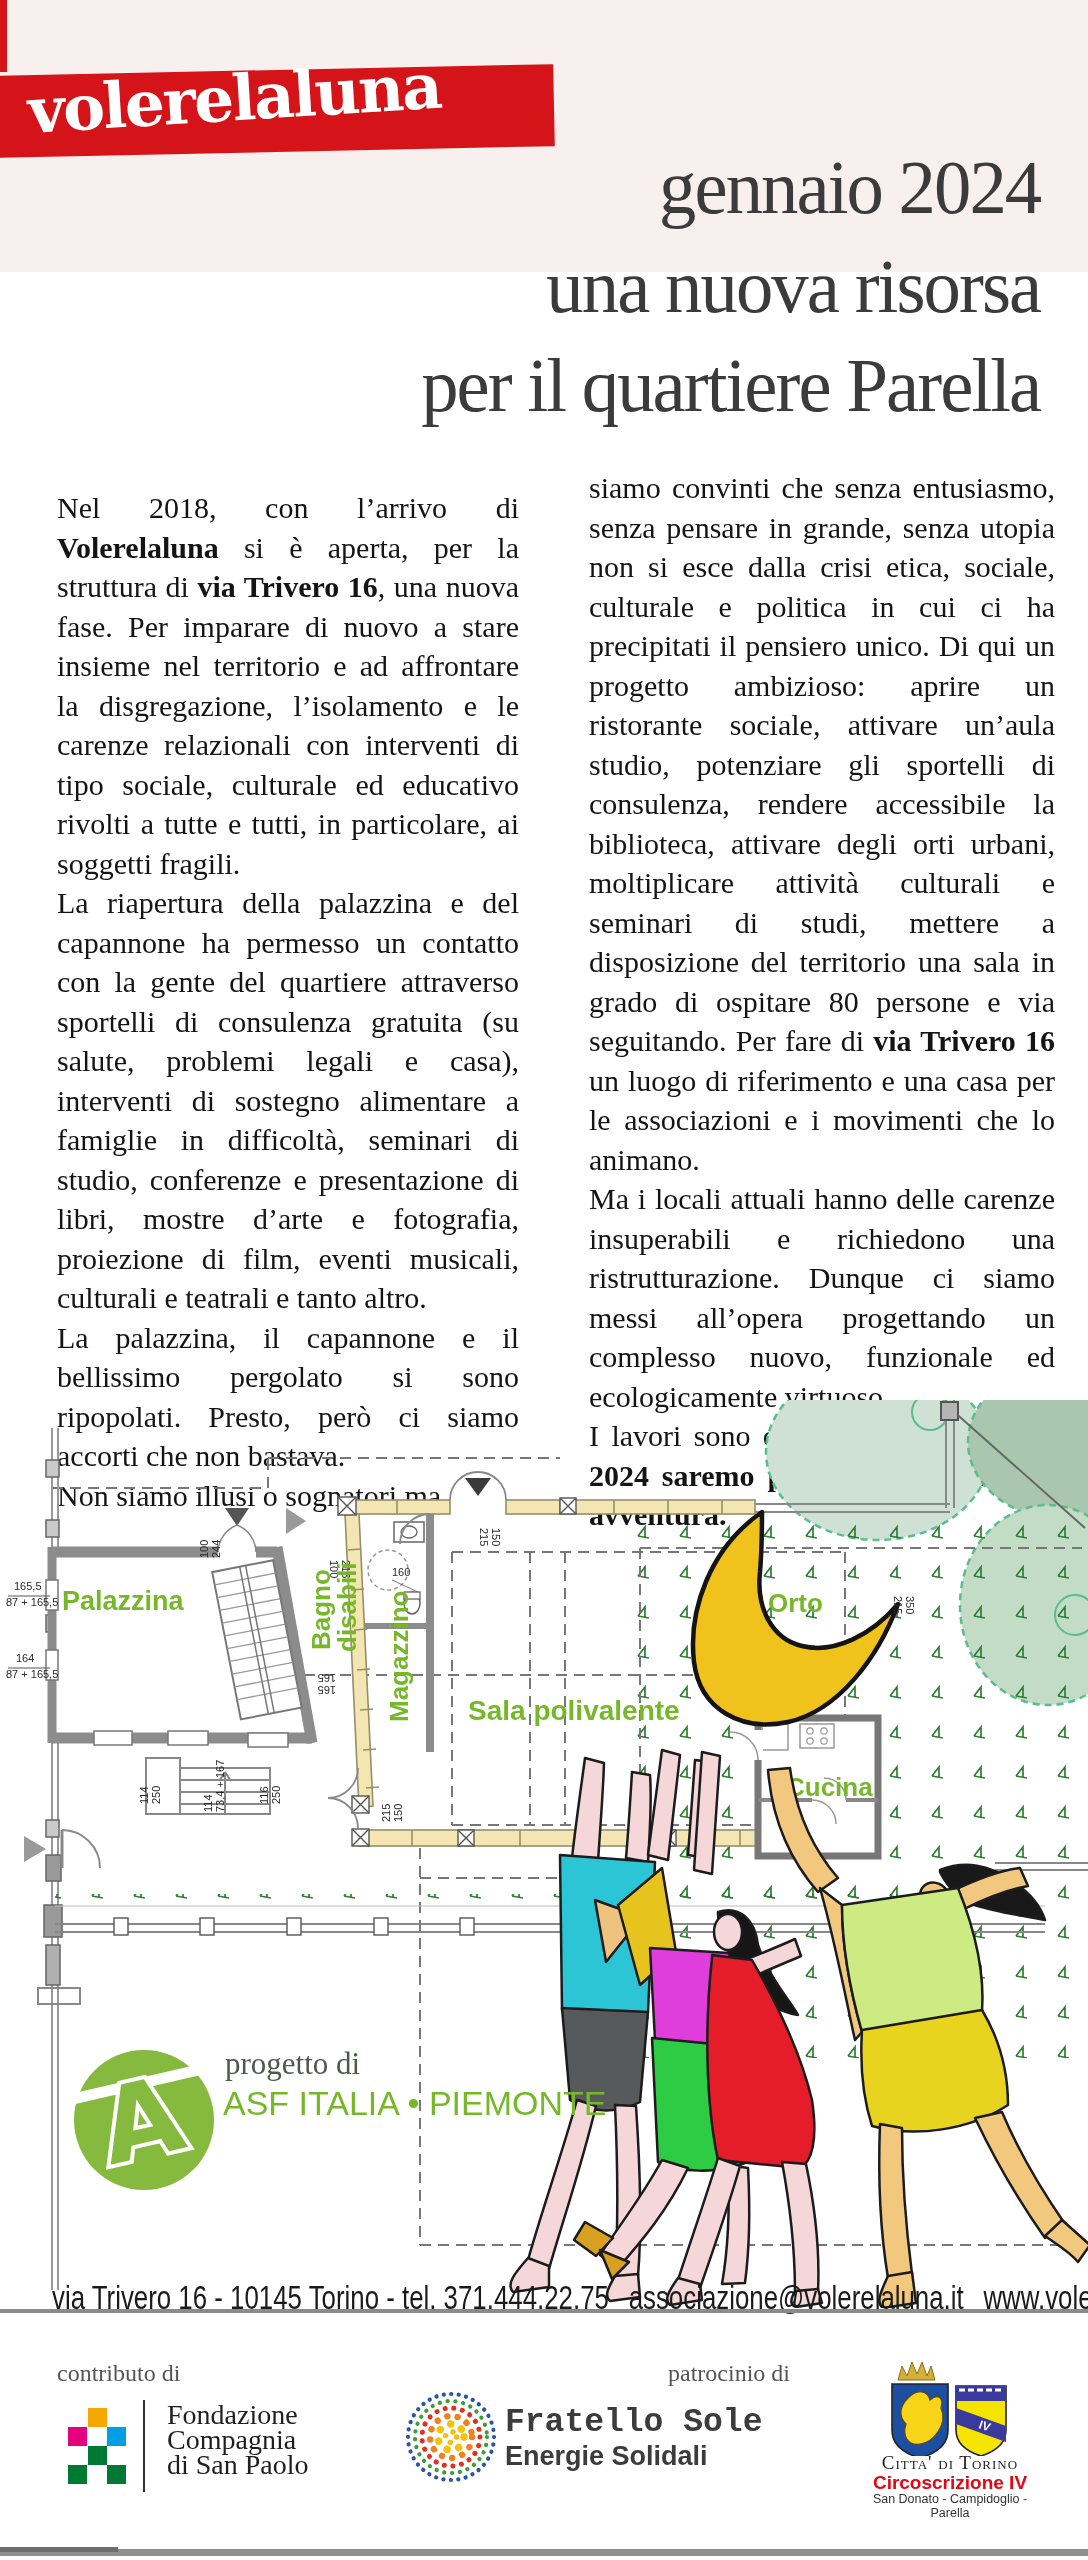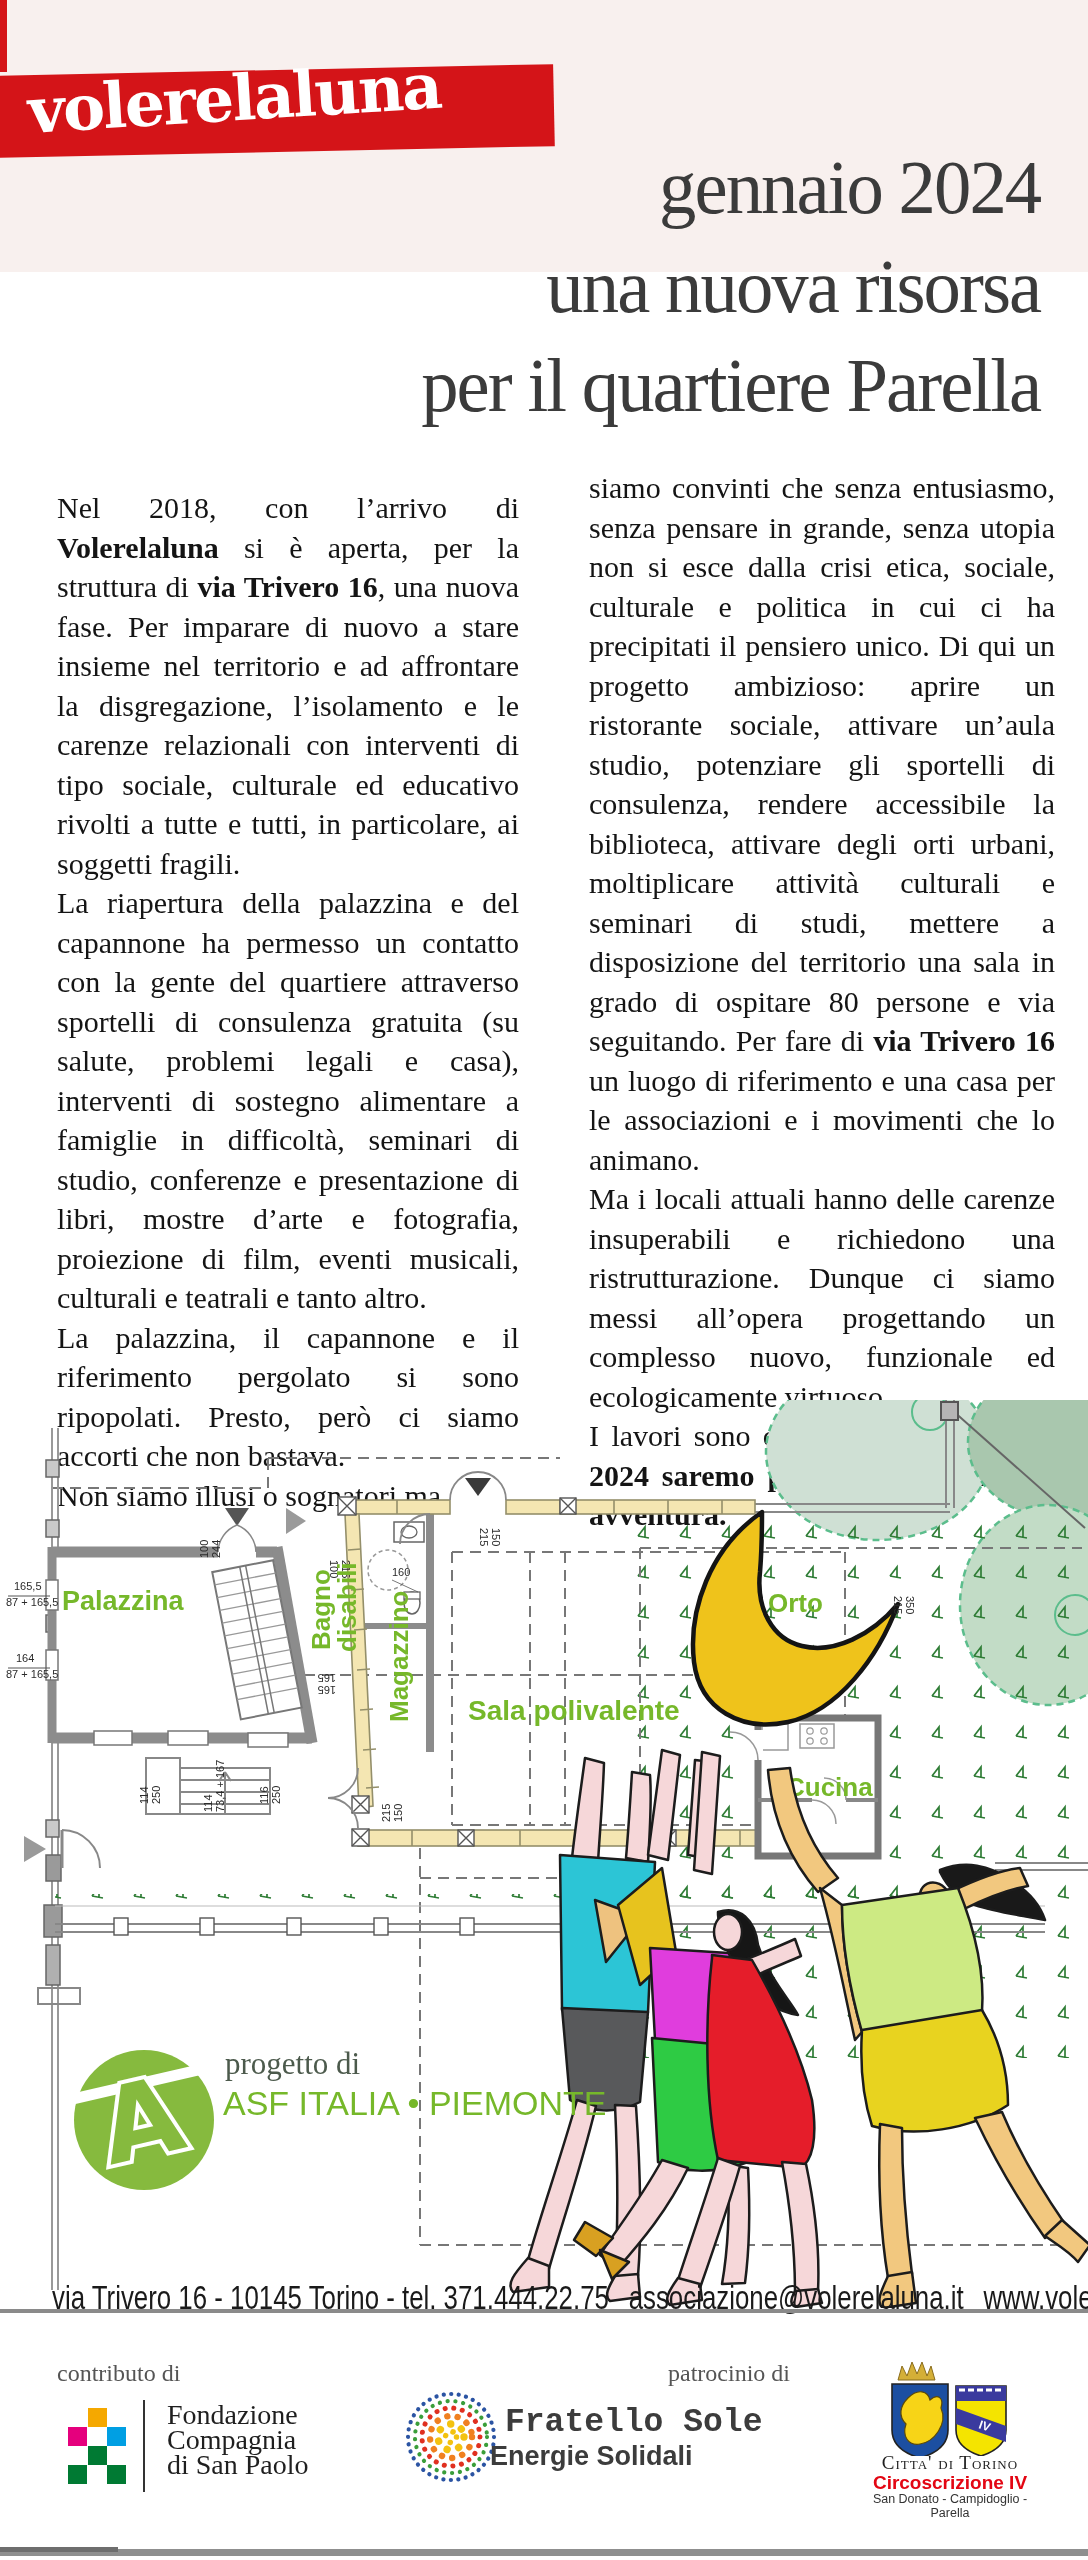--- a/index.html
+++ b/index.html
@@ -23,21 +23,21 @@
   
   #address-line{left:52px;top:2278px;width:1036px;font-family:"Liberation Sans",sans-serif;
                 font-size:34px;font-weight:500;color:#1a1a1a;white-space:nowrap;
                 transform:scaleX(.76);transform-origin:left top;display:flex;gap:26px;}
   #mid-rule{left:0;top:2309px;width:1088px;height:4px;background:#8a8a8a;}
   
   .muted-serif{font-family:"Liberation Serif",serif;color:#555555;font-size:24px;}
   .green-sans{font-family:"Liberation Sans",sans-serif;color:#76b82a;}
   #fondazione-text{left:167px;top:2402px;font-size:28px;line-height:25px;color:#1f1f1f;}
   #fratello-text1{left:505px;top:2404px;font-family:Liberation Mono, monospace;font-weight:bold;font-size:33px;color:#3c3c3c;}
-  #fratello-text2{left:490px;top:2441px;font-family:"Liberation Sans",sans-serif;font-weight:bold;font-size:27px;color:#3c3c3c;}
+  #fratello-text2{left:505px;top:2441px;font-family:"Liberation Sans",sans-serif;font-weight:bold;font-size:27px;color:#3c3c3c;}
   #citta-text{left:874px;top:2452px;width:152px;text-align:center;font-family:"Liberation Serif",serif;
               font-variant:small-caps;letter-spacing:1px;font-size:19px;color:#1f1f1f;}
   #circ-text{left:860px;top:2472px;width:180px;text-align:center;font-family:"Liberation Sans",sans-serif;
              font-weight:bold;font-size:19px;color:#e30613;}
   #zone-text{left:860px;top:2492px;width:180px;text-align:center;font-family:"Liberation Sans",sans-serif;
              font-size:12.5px;color:#333333;}
   #bottom-bar{left:0;top:2549px;width:1088px;height:7px;background:#8f8f8f;}
   #bottom-bar-dark{left:0;top:2547px;width:118px;height:5px;background:#6e6e6e;}
   
   .plan-label{font-family:"Liberation Sans",sans-serif;font-weight:bold;fill:#76b82a;}
@@ -55,21 +55,21 @@
 
   <div class="abs" id="title">
     <div>gennaio 2024</div>
     <div>una nuova risorsa</div>
     <div>per il quartiere Parella</div>
   </div>
 
   <div class="abs col" id="col-left">
       <p><span>Nel 2018, con l’arrivo di </span><b>Volerelaluna</b><span> si è aperta, per la struttura di </span><b>via Trivero 16</b><span>, una nuova fase. Per imparare di nuovo a stare insieme nel territorio e ad affrontare la disgregazione, l’isolamento e le carenze relazionali con interventi di tipo sociale, culturale ed educativo rivolti a tutte e tutti, in particolare, ai soggetti fragili.</span></p>
       <p><span>La riapertura della palazzina e del capannone ha permesso un contatto con la gente del quartiere attraverso sportelli di consulenza gratuita (su salute, problemi legali e casa), interventi di sostegno alimentare a famiglie in difficoltà, seminari di studio, conferenze e presentazione di libri, mostre d’arte e fotografia, proiezione di film, eventi musicali, culturali e teatrali e tanto altro.</span></p>
-      <p><span>La palazzina, il capannone e il riferimento pergolato si sono ripopolati. Presto, però ci siamo accorti che non bastava.</span></p>
+      <p><span>La palazzina, il capannone e il bellissimo pergolato si sono ripopolati. Presto, però ci siamo accorti che non bastava.</span></p>
       <p><span>Non siamo illusi o sognatori ma</span></p>
     </div>
   <div class="abs col" id="col-right">
       <p><span>siamo convinti che senza entusiasmo, senza pensare in grande, senza utopia non si esce dalla crisi etica, sociale, culturale e politica in cui ci ha precipitati il pensiero unico. Di qui un progetto ambizioso: aprire un ristorante sociale, attivare un’aula studio, potenziare gli sportelli di consulenza, rendere accessibile la biblioteca, attivare degli orti urbani, moltiplicare attività culturali e seminari di studi, mettere a disposizione del territorio una sala in grado di ospitare 80 persone e via seguitando. Per fare di </span><b>via Trivero 16</b><span> un luogo di riferimento e una casa per le associazioni e i movimenti che lo animano.</span></p>
       <p><span>Ma i locali attuali hanno delle carenze insuperabili e richiedono una ristrutturazione. Dunque ci siamo messi all’opera progettando un complesso nuovo, funzionale ed ecologicamente virtuoso.</span></p>
       <p><span>I lavori sono cominciati e </span><b>a gennaio 2024 saremo pronti per una nuova avventura.</b></p>
     </div>
 
   <svg class="abs" style="left:0;top:1400px;" width="1088" height="908" viewBox="0 0 1088 908">
     <defs>

